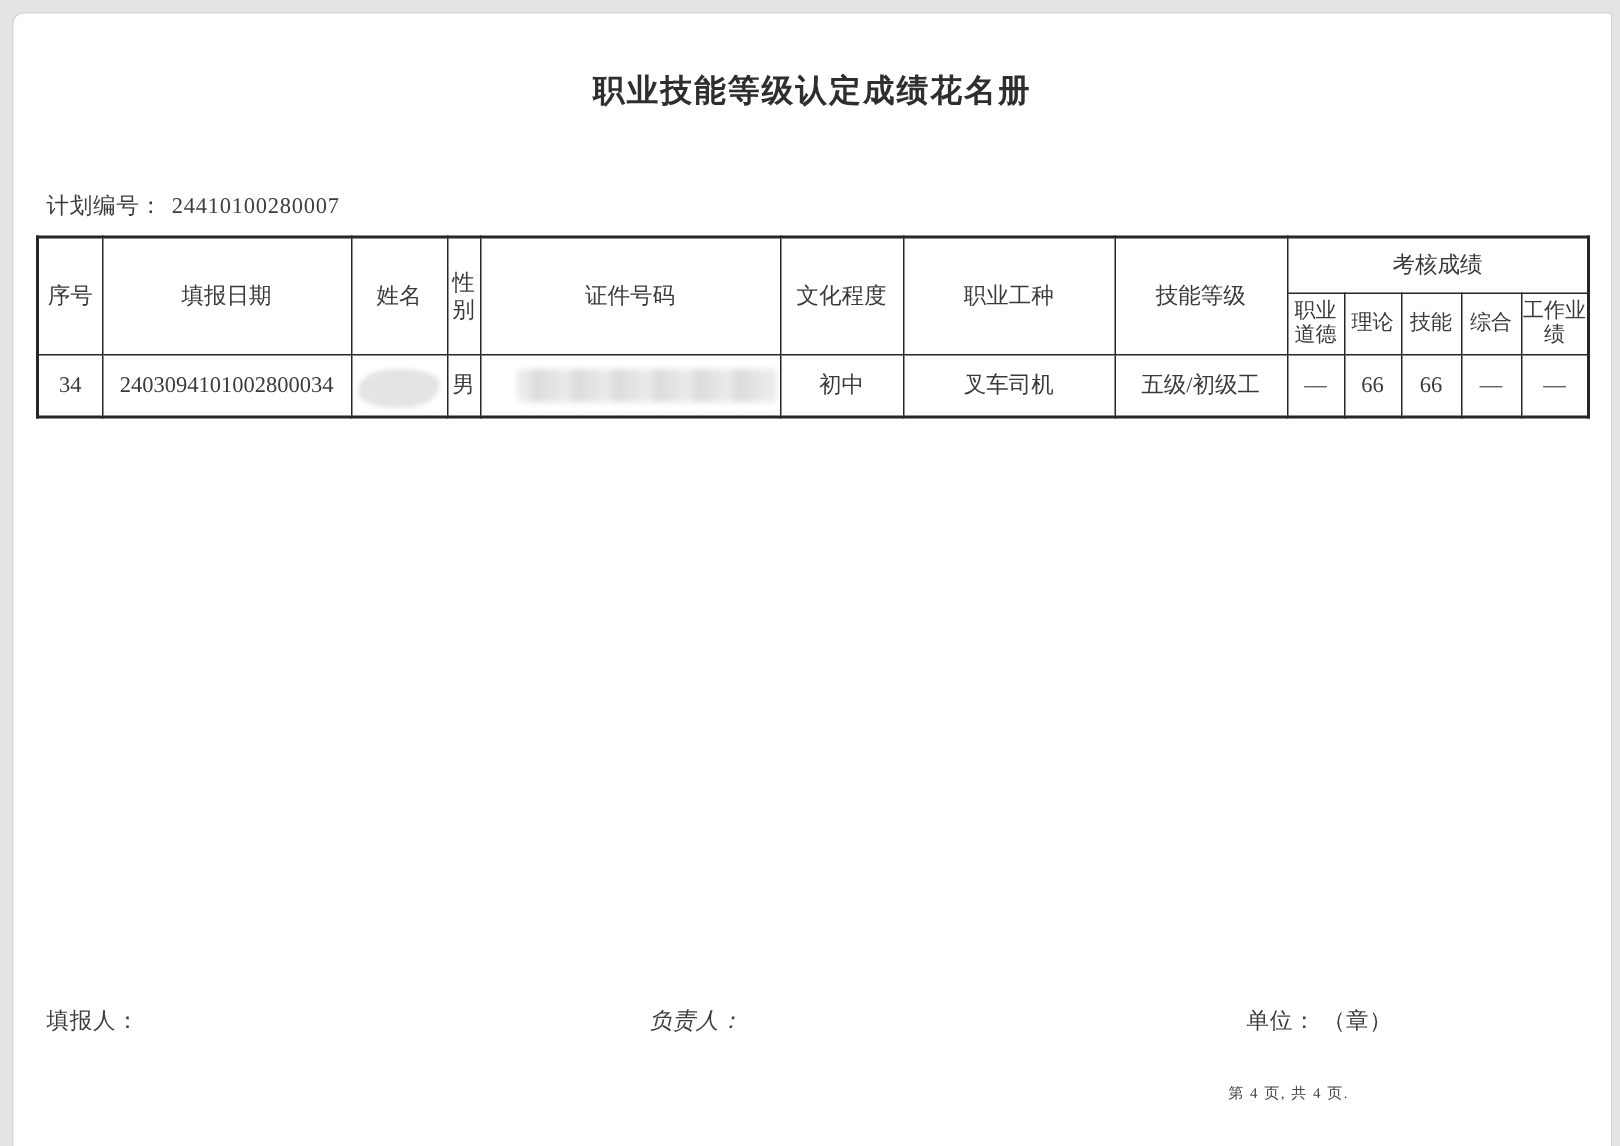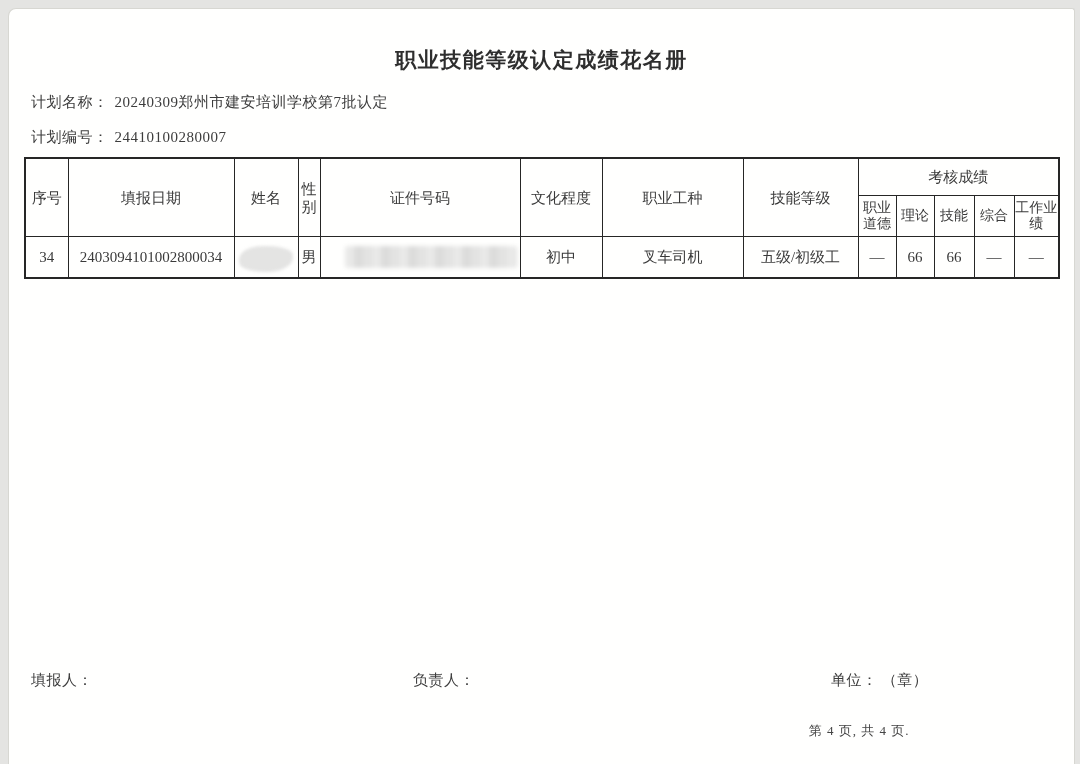--- a/index.html
+++ b/index.html
@@ -94,44 +94,41 @@
   }
 
   .sig-label {
     position: absolute;
     top: 662px;
     font-size: 15px;
     letter-spacing: 0.5px;
     white-space: nowrap;
   }
   .sig-filler { left: 22px; }
-  .sig-responsible { left: 404px; }
+  .sig-responsible { left: 424px; font-style: italic; }
   .sig-unit { left: 822px; }
   .pagination {
     position: absolute;
     top: 713px;
     left: 700px;
     width: 300px;
     text-align: center;
-    font-size: 13px;
+    font-size: 10px;
     letter-spacing: 1px;
     color: #454545;
   }
 </style>
 </head>
 <body>
 
 <div class="page">
 
   <div class="doc-title">职业技能等级认定成绩花名册</div>
 
   <div class="meta-row meta-row-1">
-    <div class="meta-pair">
-      <span class="lbl">计划名称：</span><span>20240309郑州市建安培训学校第7批认定</span>
-    </div>
   </div>
 
   <div class="meta-row meta-row-2">
     <div class="meta-pair">
       <span class="lbl">计划编号：</span><span>24410100280007</span>
     </div>
   </div>
 
   <table class="roster">
     <colgroup>

